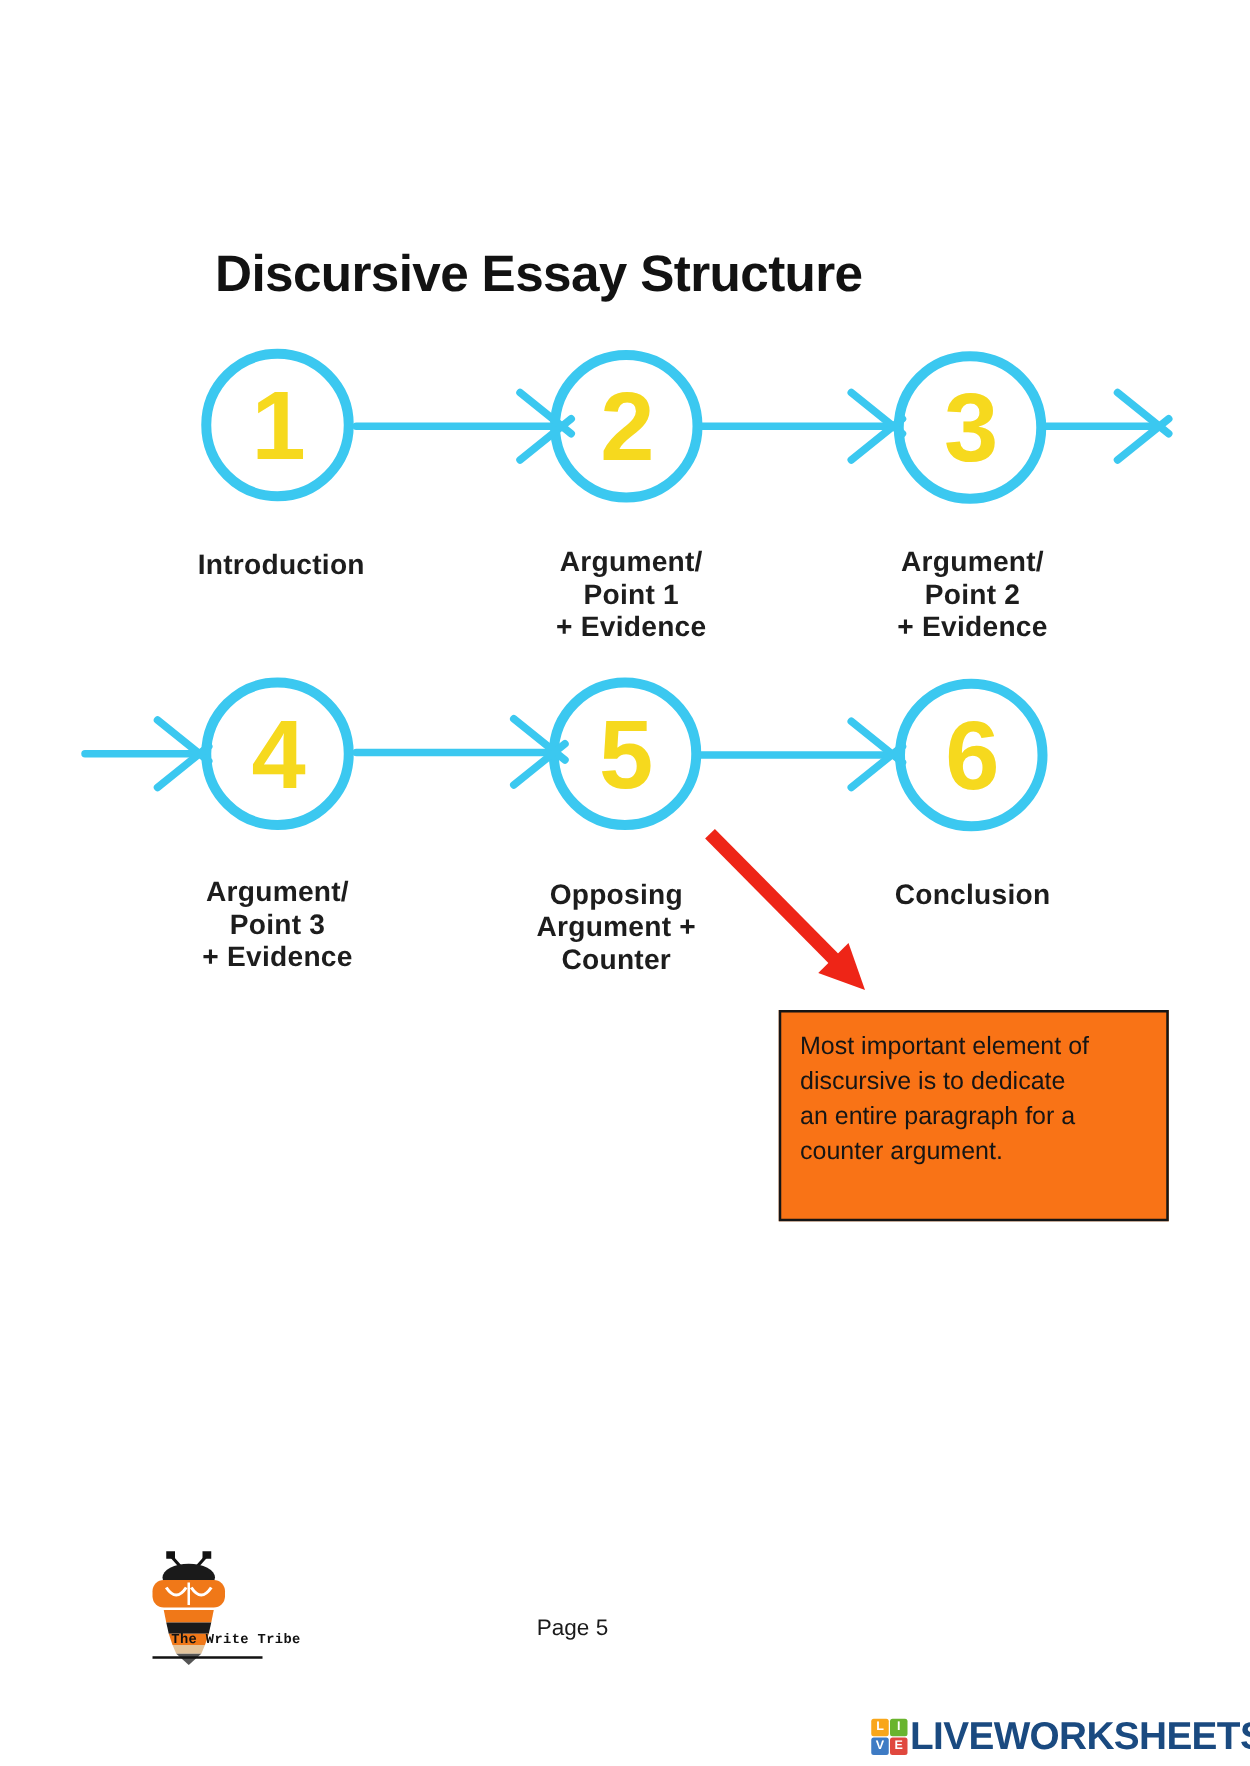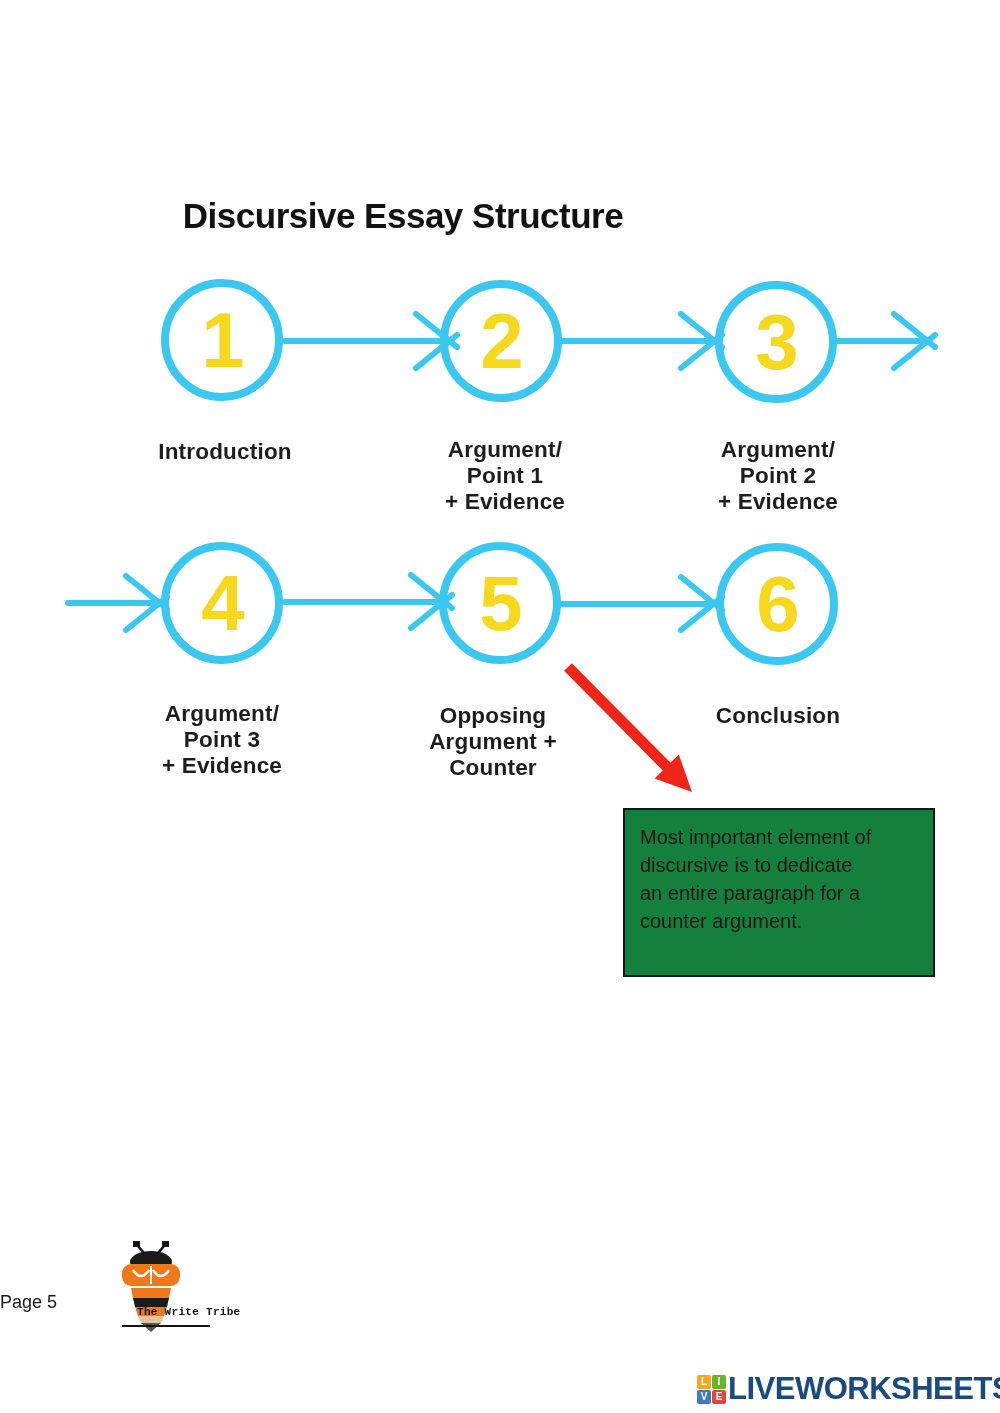--- a/index.html
+++ b/index.html
@@ -7,24 +7,25 @@
   #page{
     position:relative;
     width:1000px;height:1413px;
     background:#ffffff;
     overflow:hidden;
   }
   .title{
     position:absolute;
     left:0;top:196px;width:806px;
     text-align:center;
-    font-size:35px;
+    font-size:41px;
     font-weight:800;
     letter-spacing:-0.5px;
     color:#121212;
+    padding-left:28px;
   }
   svg.diagram-layer{
     position:absolute;left:0;top:0;width:1000px;height:1413px;
     pointer-events:none;
   }
   .step-number{
     position:absolute;
     width:120px;height:110px;
     display:flex;align-items:center;justify-content:center;
     font-size:78px;
@@ -55,31 +56,32 @@
   #label-2{left:380px;top:411px;}
   #label-3{left:653px;top:411px;}
   #label-4{left:97px;top:675px;}
   #label-5{left:368px;top:677px;}
   #label-6{left:653px;top:677px;}
   .note{
     position:absolute;
     left:623px;top:808px;
     width:312px;height:169px;
     box-sizing:border-box;
-    background:#15803d;
+    background:#f97316;
     border:2.5px solid #151515;
     padding:13px 14px 0 15px;
     font-size:20px;
     line-height:28px;
     color:#151515;
     white-space:pre-line;
   }
   .page-number{
     position:absolute;
     left:0;top:1292px;width:916px;
+    text-align:center;
     font-size:18px;
     color:#1a1a1a;
   }
   .brand-logo{
     position:absolute;
     left:95px;top:1240px;
     width:130px;height:92px;
   }
   .brand-logo-text{
     position:absolute;

